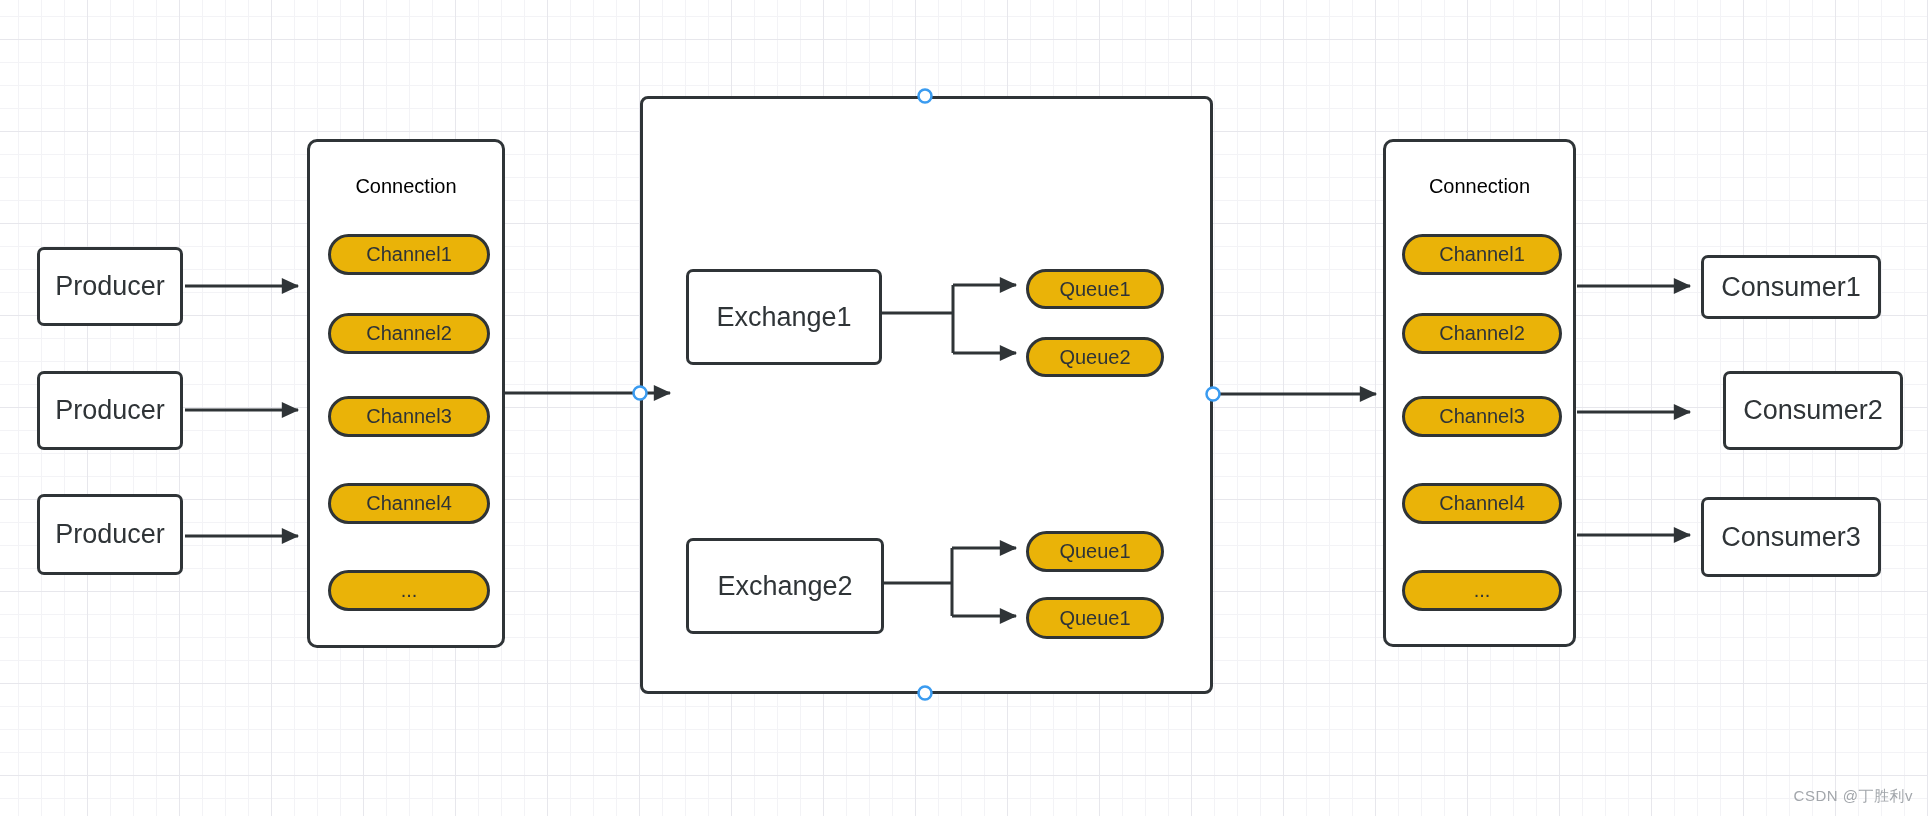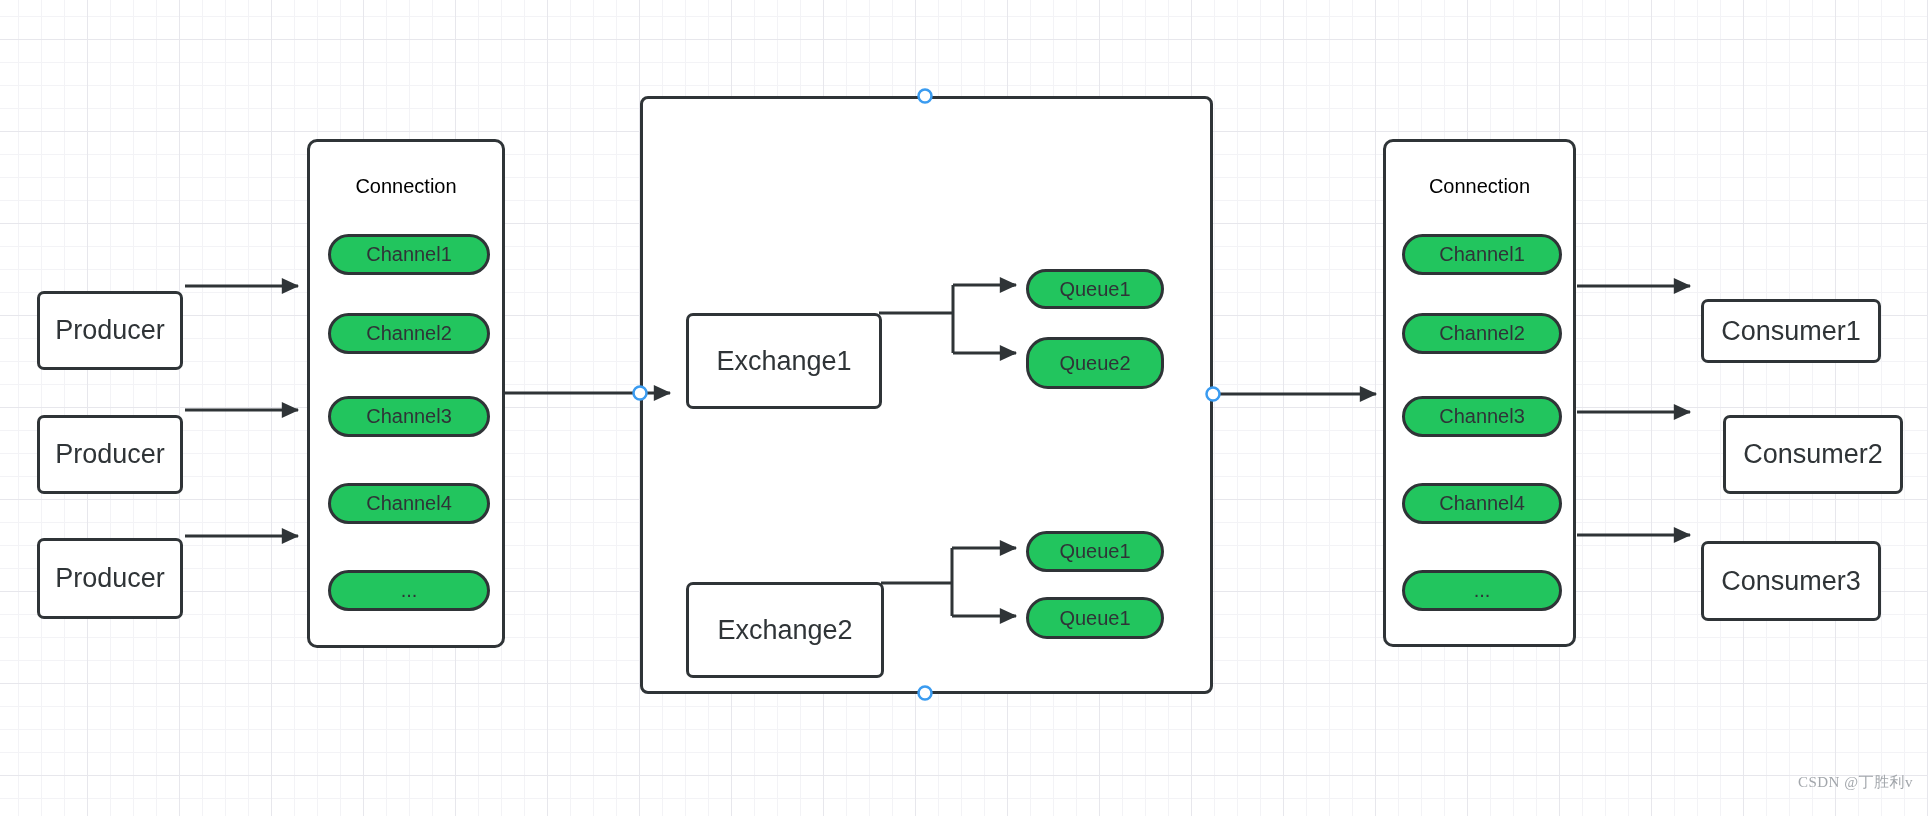--- a/index.html
+++ b/index.html
@@ -17,48 +17,47 @@
       linear-gradient(#f3f3f6 1px, transparent 1px),
       linear-gradient(90deg, #f3f3f6 1px, transparent 1px);
     background-size:92px 92px,92px 92px,23px 23px,23px 23px;
     background-position:-5px -53px,-5px -53px,18px 16px,18px 16px;
   }
   .node{
     position:absolute;box-sizing:border-box;
     border:3px solid #2f3437;border-radius:7px;background:#ffffff;
     display:flex;align-items:center;justify-content:center;
     color:#2f3437;
-    margin-top:44px;
   }
   .endpoint{font-size:27px;}
   .container{
     position:absolute;box-sizing:border-box;
     border:3px solid #2f3437;border-radius:10px;background:#ffffff;
   }
   .container-title{
     position:absolute;left:0;right:0;top:24px;height:40px;
     display:flex;align-items:center;justify-content:center;
     font-size:20px;color:#000000;
   }
   .pill{
     position:absolute;box-sizing:border-box;
-    border:3px solid #2f3437;border-radius:22px;background:#22c55e;
+    border:3px solid #2f3437;border-radius:22px;background:#eab308;
     display:flex;align-items:center;justify-content:center;
     font-size:20px;color:#2f3437;
   }
   .broker-title{
     position:absolute;left:0;right:0;top:34px;height:50px;
     display:flex;align-items:center;justify-content:center;
     font-size:38px;color:#2f3437;
   }
   .exchange{font-size:27px;}
   .edges{position:absolute;left:0;top:0;width:1928px;height:816px;pointer-events:none;}
   .watermark{
-    position:absolute;right:15px;bottom:24px;
-    font-size:15px;color:#a2a6ab;letter-spacing:.5px;font-family:Liberation Serif, serif;
+    position:absolute;right:15px;bottom:10px;
+    font-size:15px;color:#a2a6ab;letter-spacing:.5px;
   }
 </style>
 </head>
 <body>
 
 <div class="canvas">
 
   <div class="node endpoint" style="left:37px;top:247px;width:146px;height:79px">
     <span>Producer</span>
   </div>
@@ -89,21 +88,21 @@
   </div>
 
   <div class="container" style="left:640px;top:96px;width:573px;height:598px;border-radius:8px">
 
     <div class="node exchange" style="left:43px;top:170px;width:196px;height:96px">
       <span>Exchange1</span>
     </div>
     <div class="pill" style="left:383px;top:170px;width:138px;height:40px">
       <span>Queue1</span>
     </div>
-    <div class="pill" style="left:383px;top:238px;width:138px;height:52px">
+    <div class="pill" style="left:383px;top:238px;width:138px;height:40px">
       <span>Queue2</span>
     </div>
 
     <div class="node exchange" style="left:43px;top:439px;width:198px;height:96px">
       <span>Exchange2</span>
     </div>
     <div class="pill" style="left:383px;top:432px;width:138px;height:41px">
       <span>Queue1</span>
     </div>
     <div class="pill" style="left:383px;top:498px;width:138px;height:42px">

